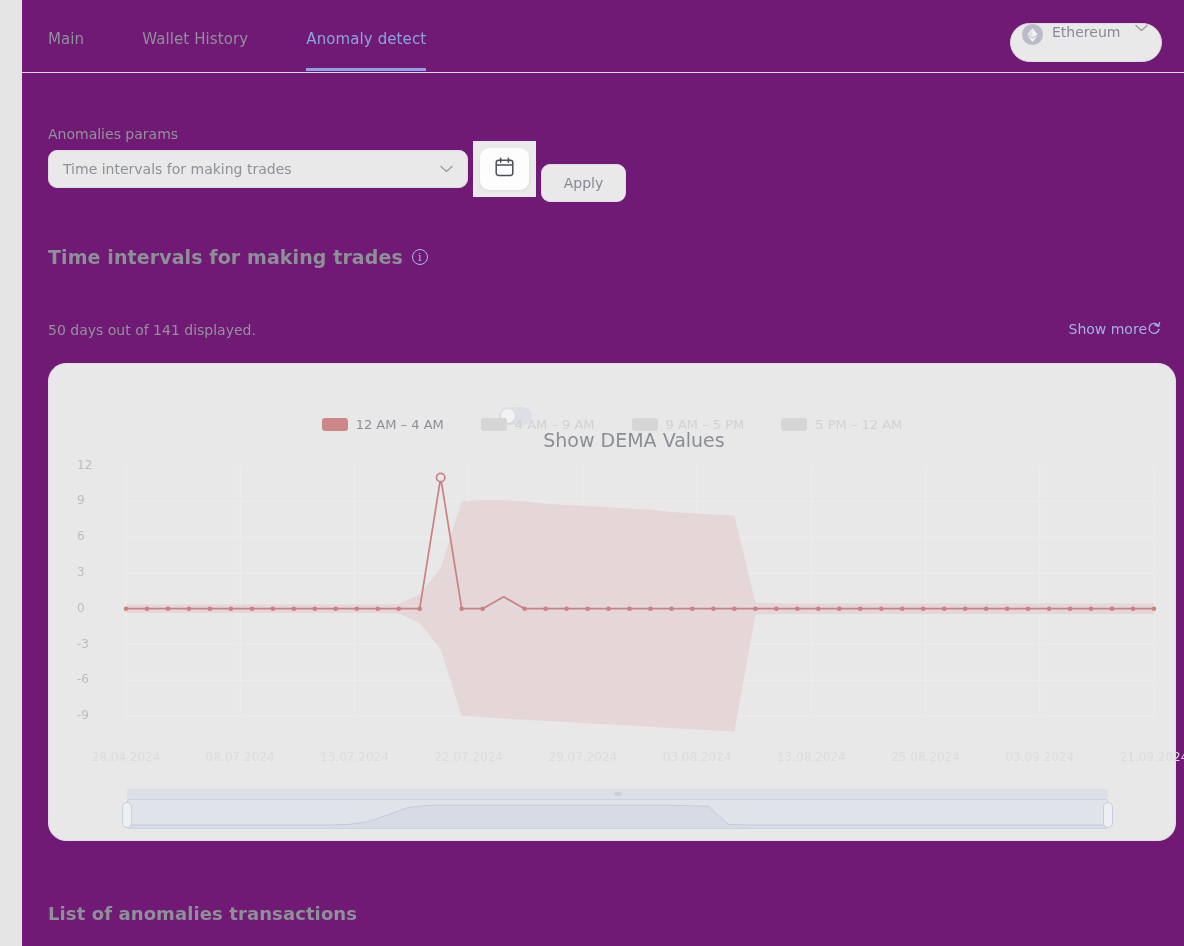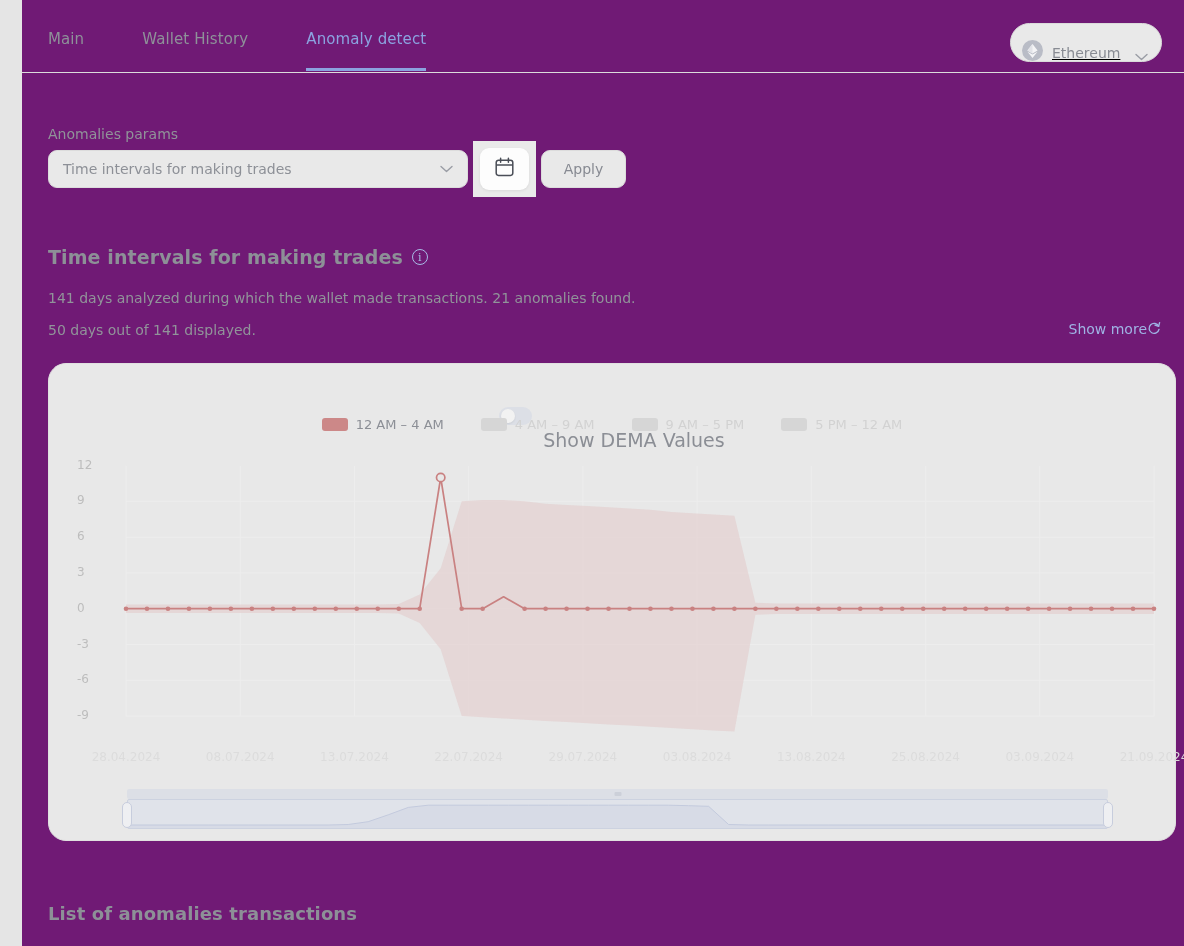--- a/index.html
+++ b/index.html
@@ -31,24 +31,23 @@
   }
   .tab.active { color: #8ba3e0; border-bottom-color: #8ba3e0; }
 
   
   .network {
     position: absolute; right: 22px; top: 23px;
     height: 39px; min-width: 152px;
     background: #e9e9e9;
     border: 1px solid #dbdbdb;
     border-radius: 20px;
-    display: flex; align-items: flex-end; gap: 9px;
+    display: flex; align-items: flex-start; gap: 9px;
     padding: 0 13px 0 11px;
     cursor: pointer;
-    text-decoration: underline;
   }
   .eth-badge {
     width: 21px; height: 21px; border-radius: 50%;
     background: #b9bcc6;
     display: flex; align-items: center; justify-content: center;
     flex: 0 0 auto;
   }
   .network-label { font-size: 14px; color: #888b93; }
   .chev { margin-left: auto; color: #9a9da5; display: flex; }
 
@@ -75,21 +74,21 @@
   }
   .cal-btn {
     position: absolute; left: 7px; top: 7px;
     width: 49px; height: 42px;
     background: #fdfdfd; border-radius: 9px;
     box-shadow: 0 1px 3px rgba(0,0,0,.07);
     display: flex; align-items: center; justify-content: center;
     cursor: pointer;
   }
   .apply-btn {
-    position: absolute; left: 541px; top: 150px;
+    position: absolute; left: 541px; top: 164px;
     width: 85px; height: 38px;
     background: #e9e9e9; border: 1px solid #dcdcdc;
     border-radius: 9px;
     display: flex; align-items: center; justify-content: center;
     font-size: 14px; color: #878a92; cursor: pointer;
   }
 
   
   .sec-title {
     position: absolute; left: 48px; top: 246px;
@@ -248,21 +247,20 @@
       </span>
     </div>
   </div>
 
   <div class="apply-btn">Apply</div>
 
   <div class="sec-title">
     <span>Time intervals for making trades</span>
     <span class="info-icon">i</span>
   </div>
-  <div class="sec-line1">141 days analyzed during which the wallet made transactions. 21 anomalies found.</div>
   <div class="sec-line2">50 days out of 141 displayed.</div>
 
   <div class="show-more">
     <span>Show more</span>
     <span>
       <svg width="15" height="15" viewBox="0 0 15 15">
         <path d="M11.6 5.2 A5 5 0 1 0 12 8.4" fill="none" stroke="#9fb3e4" stroke-width="1.4" stroke-linecap="round"></path>
         <path d="M12.6 1.6 L11.6 5.4 L8.0 4.2" fill="none" stroke="#9fb3e4" stroke-width="1.4" stroke-linecap="round" stroke-linejoin="round"></path>
       </svg>
     </span>

